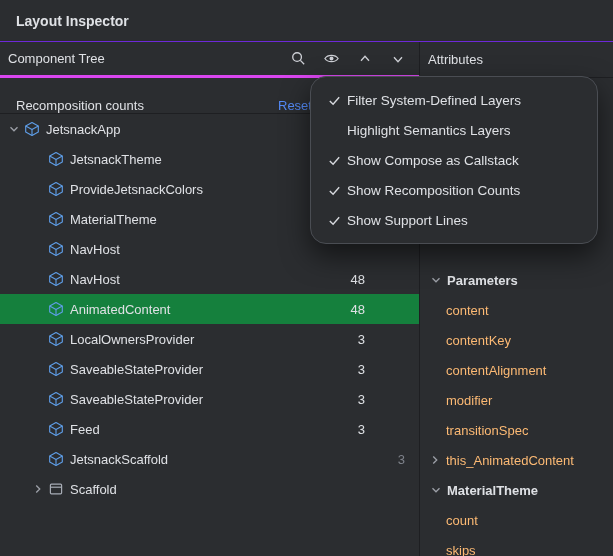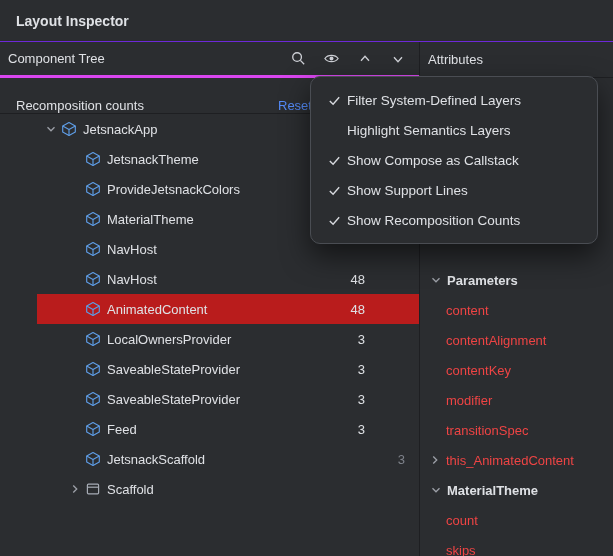--- a/index.html
+++ b/index.html
@@ -38,43 +38,43 @@
   .icon-btn { width: 19px; height: 19px; display: flex; align-items: center; justify-content: center; border-radius: 4px; cursor: pointer; }
   .tree-body { border-right: 1px solid #1E1F22; overflow: hidden; }
   .banner {
     position: relative;
     height: 36px;
     display: flex; align-items: flex-end;
     padding-left: 16px;
     border-bottom: 1px solid #1E1F22;
   }
   .reset-link { position: absolute; left: 278px; color: #548AF7; cursor: pointer; text-decoration: none; }
-  .tree-row { height: 30px; display: flex; align-items: center; cursor: default; margin-left: 37px; }
-  .tree-row.selected { background: #b91c1c; }
+  .tree-row { height: 30px; display: flex; align-items: center; cursor: default; }
+  .tree-row.selected { background: #15803d; }
   .ind { flex: 0 0 auto; }
   .expander { width: 16px; height: 16px; flex: 0 0 auto; display: flex; align-items: center; justify-content: center; }
   .node-icon { width: 16px; height: 16px; flex: 0 0 auto; margin: 0 6px 0 2px; display: flex; align-items: center; justify-content: center; }
   .tree-label { flex: 1 1 auto; white-space: nowrap; overflow: hidden; }
   .count { width: 46px; text-align: right; flex: 0 0 auto; }
   .skips { width: 54px; text-align: right; padding-right: 14px; flex: 0 0 auto; color: #7E828A; }
   .attr-body { overflow: hidden; margin-top: 24px; }
   .attr-spacer { height: 163px; }
   .attr-row { height: 30px; display: flex; align-items: center; padding-left: 8px; white-space: nowrap; }
   .sec-chevron { width: 16px; height: 16px; display: flex; align-items: center; justify-content: center; margin-right: 3px; }
   .attr-section-label { font-weight: bold; color: #DFE1E5; }
-  .attr-item-label { color: #ef4444; }
+  .attr-item-label { color: #fdba74; }
   .attr-row.item { padding-left: 26px; }
   .attr-row.item.expandable { padding-left: 7px; }
   .menu {
     position: absolute;
     left: 310px; top: 76px; width: 288px;
     padding: 8px 0;
     background: #2B2D30;
     border: 1px solid #4A4D53;
-    border-radius: 10px;
+    border-radius: 16px;
     box-shadow: 0 12px 28px rgba(0,0,0,0.55);
     z-index: 10;
   }
   .menu-item { height: 30px; display: flex; align-items: center; padding: 0 14px 0 10px; font-size: 13.5px; cursor: pointer; }
   .menu-check { width: 26px; height: 16px; display: flex; align-items: center; justify-content: center; flex: 0 0 auto; }
 </style>
 </head>
 <body>
 
 <div class="app">
@@ -347,24 +347,24 @@
             <svg viewBox="0 0 16 16" width="14" height="14">
               <polyline points="4,6 8,10 12,6" fill="none" stroke="#9DA0A8" stroke-width="1.5"></polyline>
             </svg>
           </span>
           <span class="attr-section-label">Parameters</span>
         </div>
         <div class="attr-row item">
           <span class="attr-item-label">content</span>
         </div>
         <div class="attr-row item">
+          <span class="attr-item-label">contentKey</span>
+        </div>
+        <div class="attr-row item">
           <span class="attr-item-label">contentAlignment</span>
-        </div>
-        <div class="attr-row item">
-          <span class="attr-item-label">contentKey</span>
         </div>
         <div class="attr-row item">
           <span class="attr-item-label">modifier</span>
         </div>
         <div class="attr-row item">
           <span class="attr-item-label">transitionSpec</span>
         </div>
         <div class="attr-row item expandable">
           <span class="sec-chevron">
             <svg viewBox="0 0 16 16" width="14" height="14">
@@ -411,26 +411,26 @@
             </svg>
           </span>
           <span>Show Compose as Callstack</span>
         </div>
         <div class="menu-item">
           <span class="menu-check">
             <svg viewBox="0 0 16 16" width="15" height="15">
               <polyline points="3,8.5 6.5,12 13,4.5" fill="none" stroke="#D7D9DE" stroke-width="1.5"></polyline>
             </svg>
           </span>
-          <span>Show Support Lines</span>
+          <span>Show Recomposition Counts</span>
         </div>
         <div class="menu-item">
           <span class="menu-check">
             <svg viewBox="0 0 16 16" width="15" height="15">
               <polyline points="3,8.5 6.5,12 13,4.5" fill="none" stroke="#D7D9DE" stroke-width="1.5"></polyline>
             </svg>
           </span>
-          <span>Show Recomposition Counts</span>
+          <span>Show Support Lines</span>
         </div>
       </div>
   </div>
 
 </div>
 
 </body></html>

